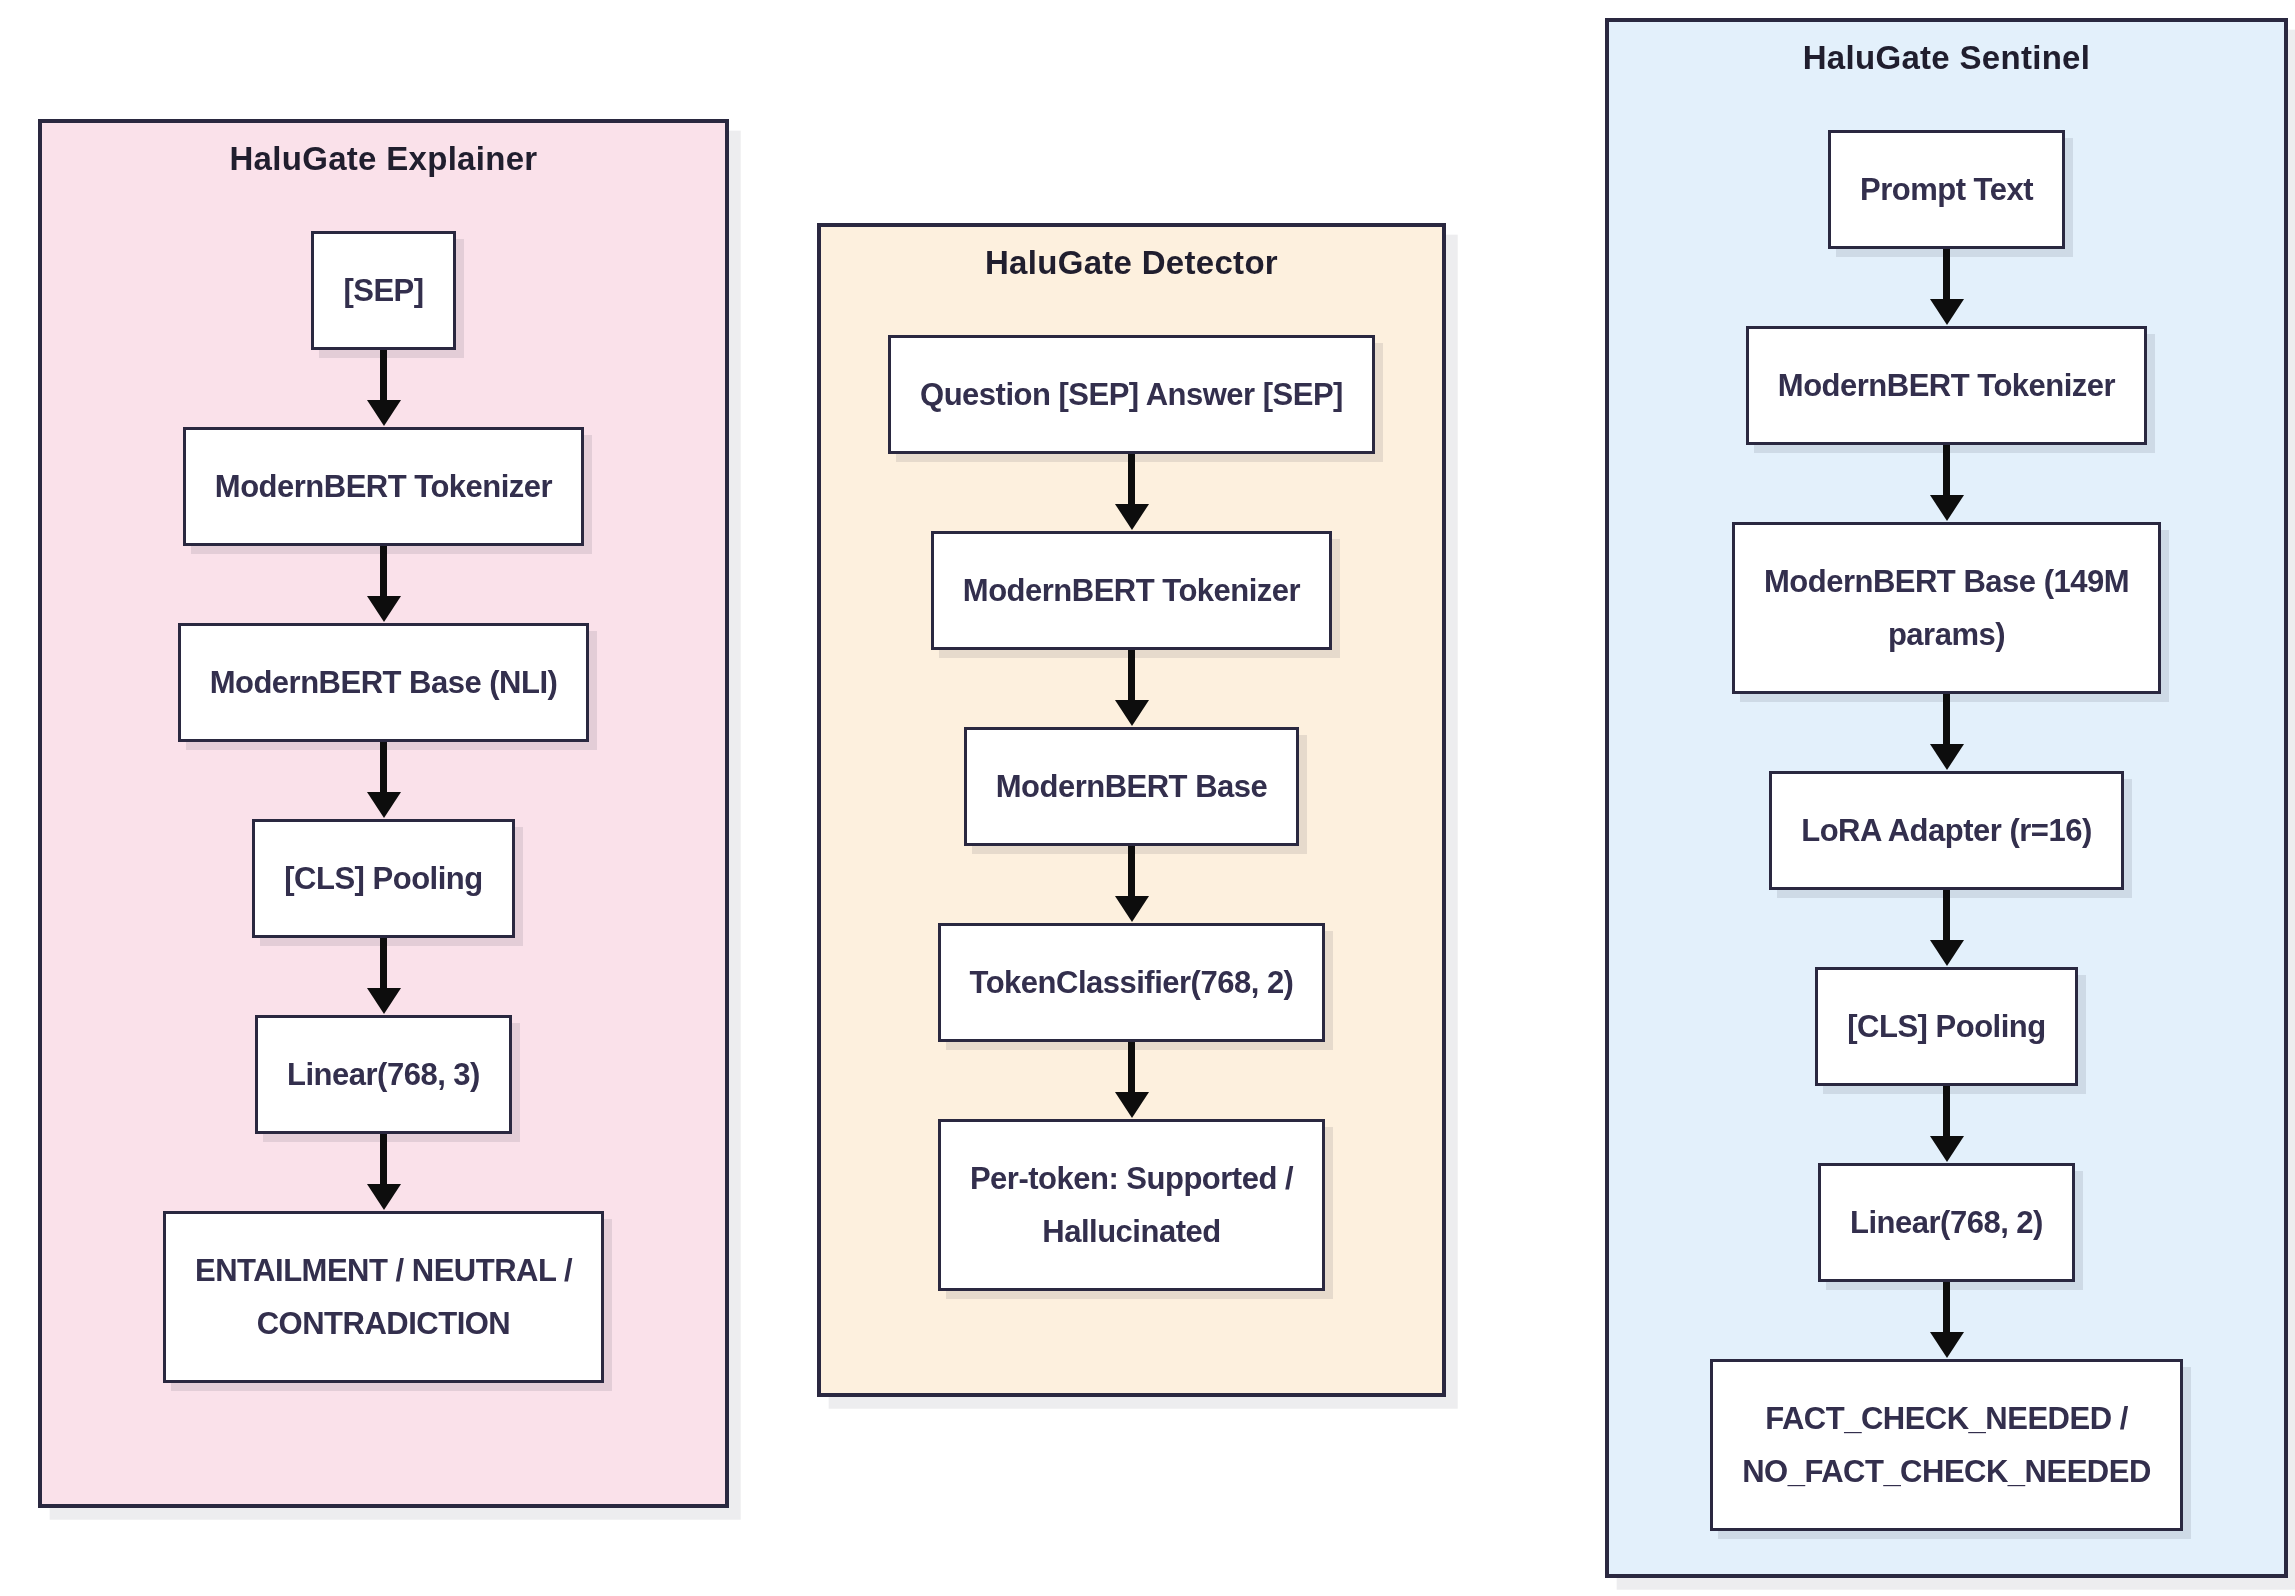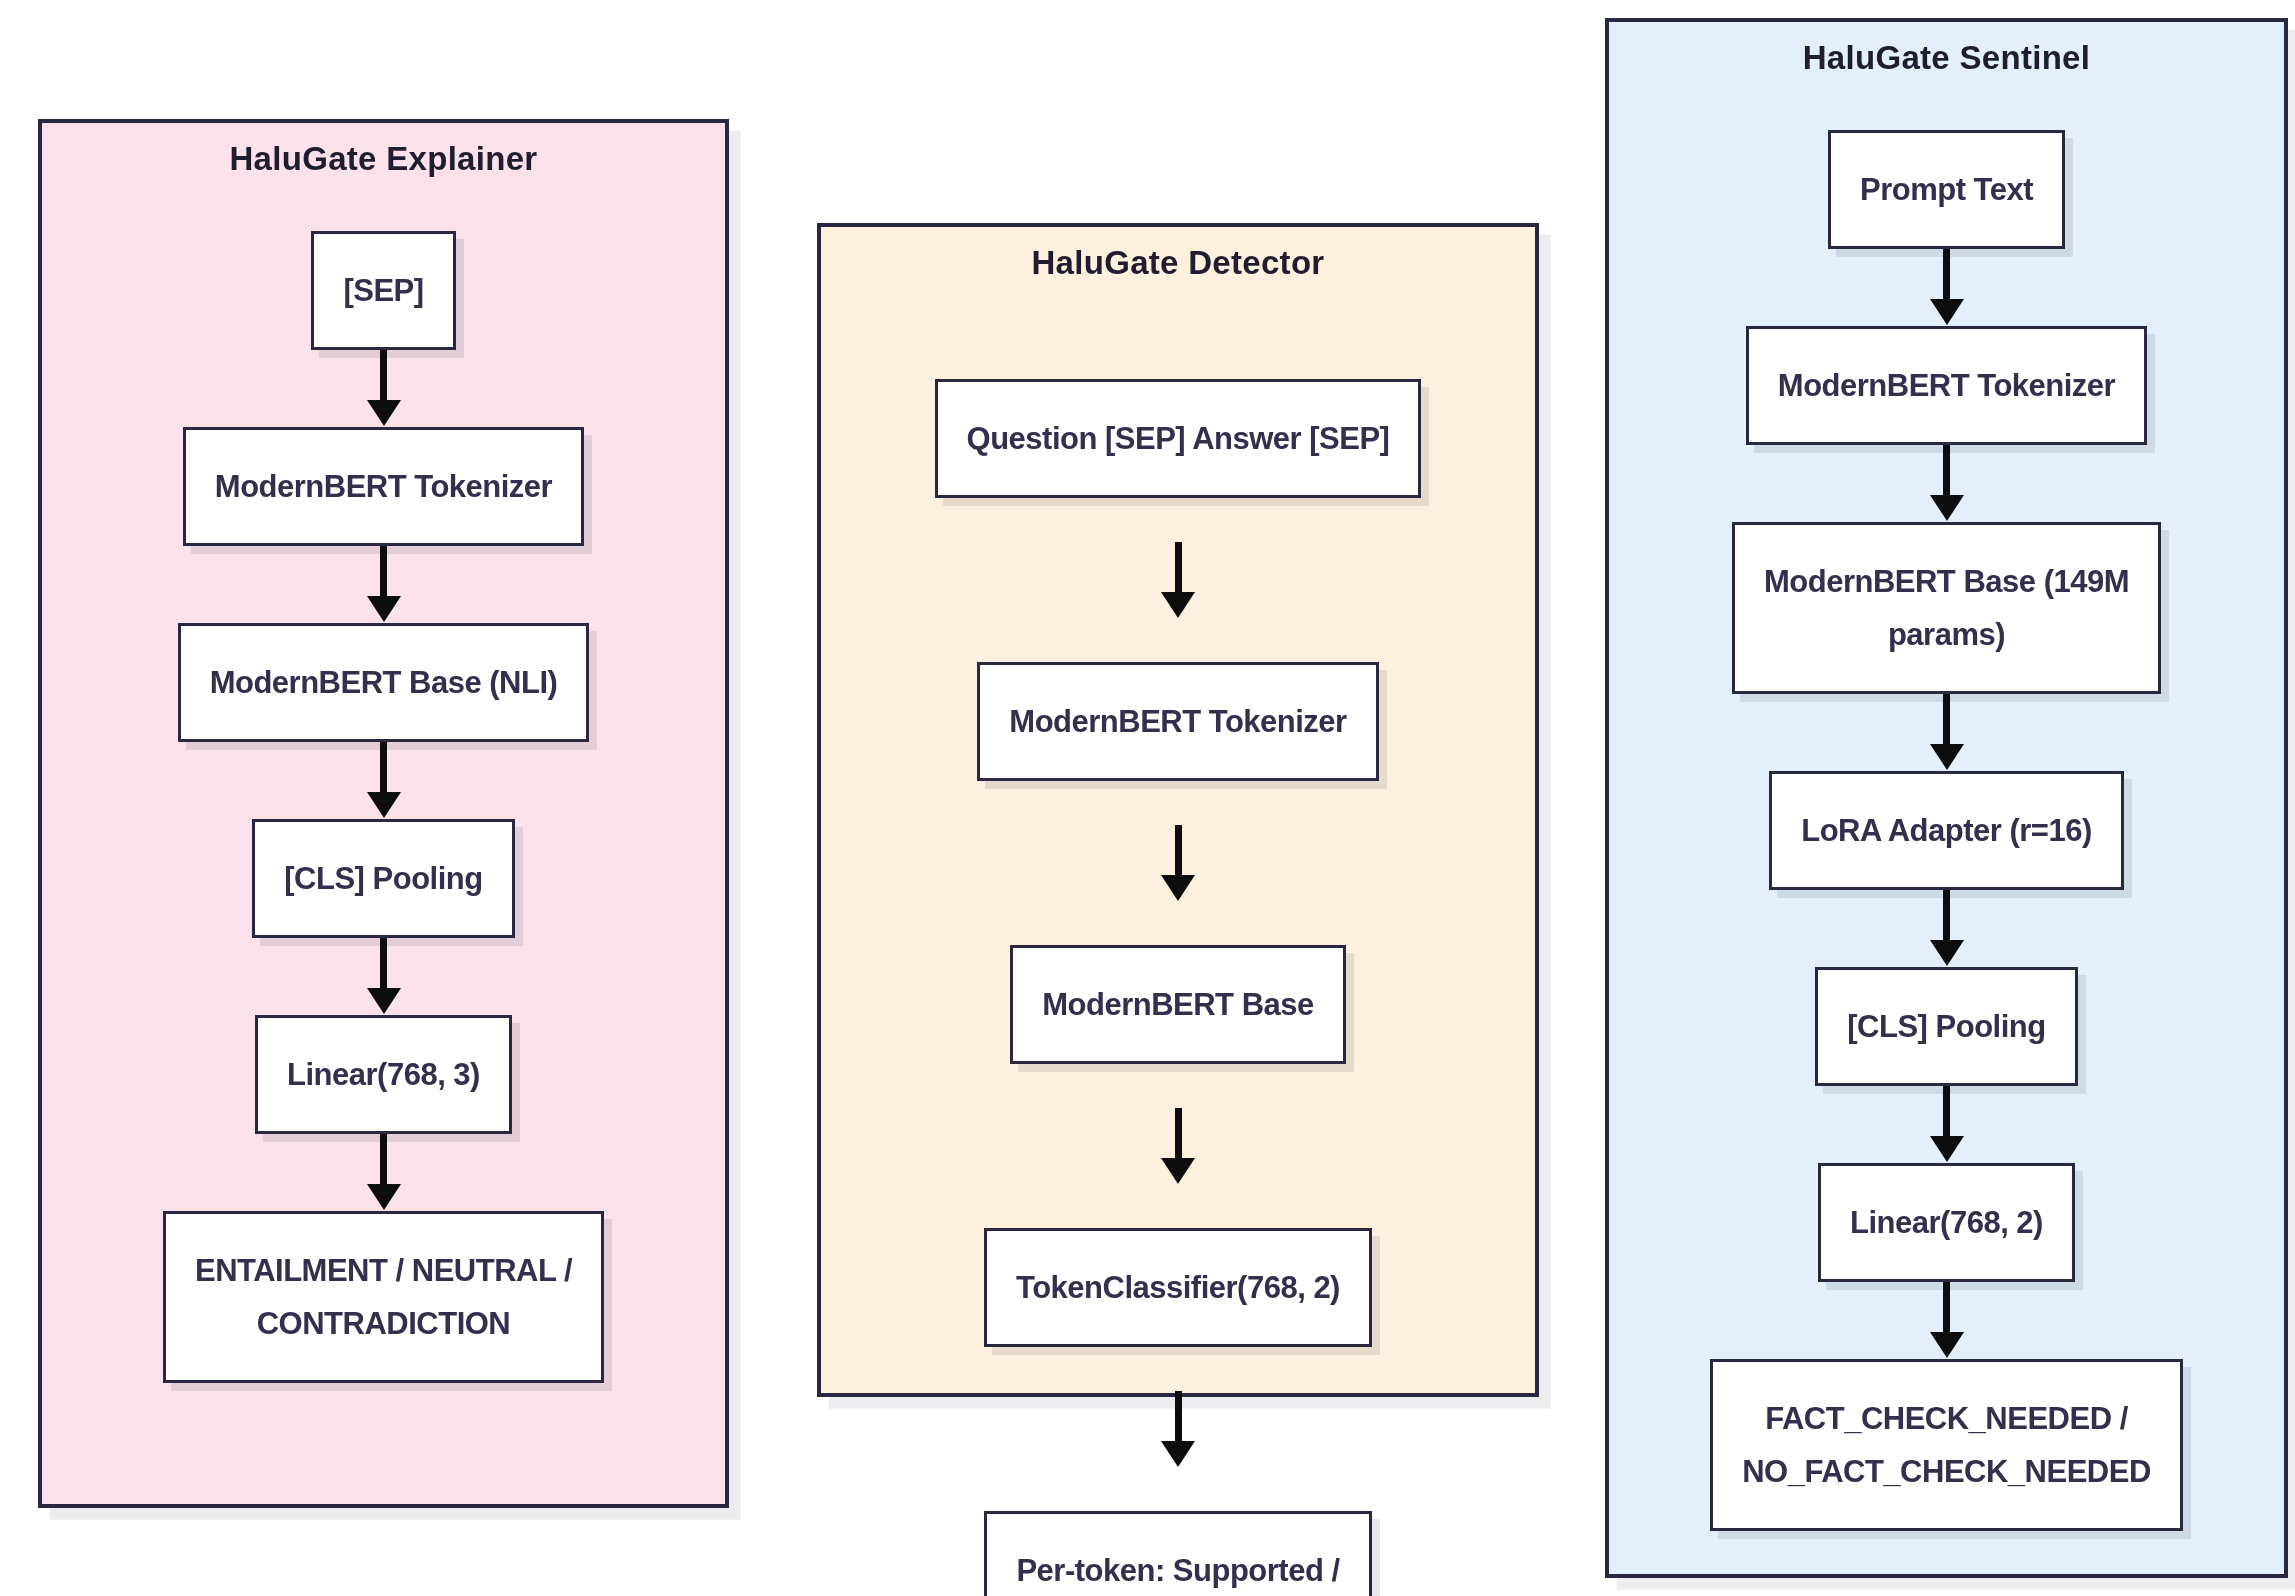--- a/index.html
+++ b/index.html
@@ -19,21 +19,21 @@
     position: absolute;
     box-sizing: border-box;
     border: 4.8px solid var(--border-color, #2a2840);
     box-shadow: 11.7px 11.7px 0 var(--panel-shadow, rgba(30,30,45,0.08));
     display: flex;
     flex-direction: column;
     align-items: center;
     padding-top: 13px;
   }
   .pos-0 { left: 22px;   top: 119px; width: 691px; height: 1389px; }
-  .pos-1 { left: 817px; top: 223px; width: 722px; height: 1174px; gap: 44px; }
+  .pos-1 { left: 817px; top: 223px; width: 629px; height: 1174px; }
   .pos-2 { left: 1605px; top: 18px;  width: 683px; height: 1560px; }
   .panel-title {
     font-size: 33px;
     font-weight: 700;
     line-height: 46px;
     color: var(--title-color, #201e2e);
     letter-spacing: 0.3px;
     margin-bottom: 49px;
     white-space: nowrap;
   }

